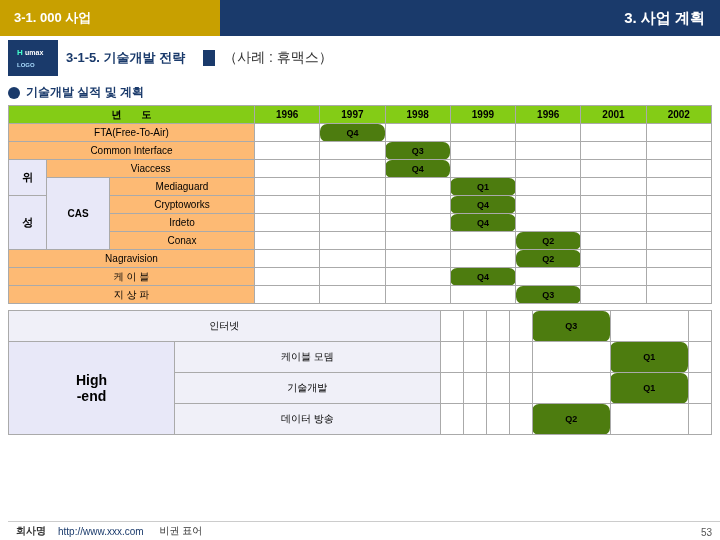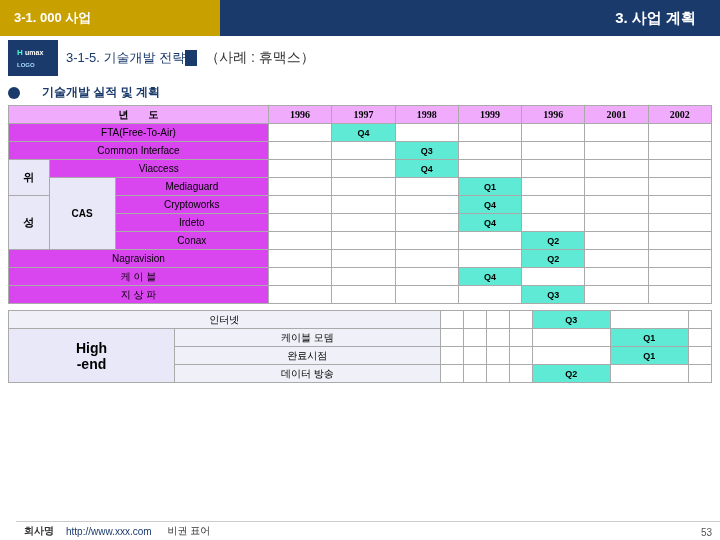--- a/index.html
+++ b/index.html
@@ -31,21 +31,21 @@
     }
     .header-right {
       background: #1a3a6b;
       color: #fff;
       font-size: 15px;
       font-weight: bold;
       flex: 1;
       display: flex;
       align-items: center;
       justify-content: flex-end;
-      padding-right: 24px;
+      padding-right: 15px;
     }
 
     
     .logo-section {
       display: flex;
       align-items: center;
       height: 44px;
       padding: 4px 0 4px 8px;
     }
     .logo-box {
@@ -55,35 +55,34 @@
       display: flex;
       align-items: center;
       justify-content: center;
       color: #fff;
       font-size: 10px;
       font-weight: bold;
       margin-right: 8px;
     }
     .subtitle {
       font-size: 13px;
-      font-weight: normal;
+      font-weight: bold;
       color: #1a3a6b;
-      margin-right: 0;
+      margin-right: 18px;
     }
     .example-text {
       font-size: 14px;
       color: #333;
     }
 
     
     .section-heading {
       display: flex;
       align-items: center;
       margin: 4px 8px 4px 8px;
-      gap: 16px;
     }
     .section-title {
       font-size: 12px;
       font-weight: bold;
       color: #1a3a6b;
       flex: 1;
     }
     .section-note {
       font-size: 10px;
       color: #333;
@@ -97,54 +96,54 @@
       border-collapse: collapse;
       font-size: 10px;
     }
     .main-table th, .main-table td {
       border: 1px solid #aaa;
       text-align: center;
       padding: 1px 2px;
       height: 18px;
     }
     .main-table th {
-      background: #f0abfc;
+      background: #84cc16;
       font-weight: bold;
       color: #000;
-      font-family: Liberation Serif, serif;
     }
     .col-name { background: #e8e8f8; font-weight: bold; }
-    .col-sub { background: #d946ef; }
+    .col-sub { background: #fdba74; }
     .highlight-cell {
-      background: #5eead4;
+      background: #4d7c0f;
       font-size: 9px;
       font-weight: bold;
+      border-radius: 7px;
     }
 
     
     .bottom-table {
       width: calc(100% - 16px);
       margin: 6px 8px 2px 8px;
       border-collapse: collapse;
       font-size: 10px;
     }
     .bottom-table th, .bottom-table td {
       border: 1px solid #aaa;
       text-align: center;
-      padding: 1px 2px;
+      padding: 8px 2px;
       height: 18px;
     }
     .bottom-table .col-name { background: #e8e8f8; font-weight: bold; }
     .bottom-table .col-sub { background: #f0f0f8; }
 
     
     .footer {
       position: absolute;
       bottom: 0;
-      left: 16px;
+      left: 8px;
       right: 0;
       display: flex;
       align-items: center;
       padding: 2px 8px;
       font-size: 10px;
       color: #333;
       border-top: 1px solid #ccc;
       background: #fff;
     }
     .footer-company { font-weight: bold; margin-right: 12px; }
@@ -340,21 +339,21 @@
       <td></td>
       <td></td>
       <td></td>
       <td></td>
       <td></td>
       <td class="highlight-cell">Q1</td>
       <td></td>
     </tr>
 
     <tr>
-      <td class="col-sub">완료시점</td>
+      <td class="col-sub">기술개발</td>
       <td></td>
       <td></td>
       <td></td>
       <td></td>
       <td></td>
       <td class="highlight-cell">Q1</td>
       <td></td>
     </tr>
 
     <tr>

